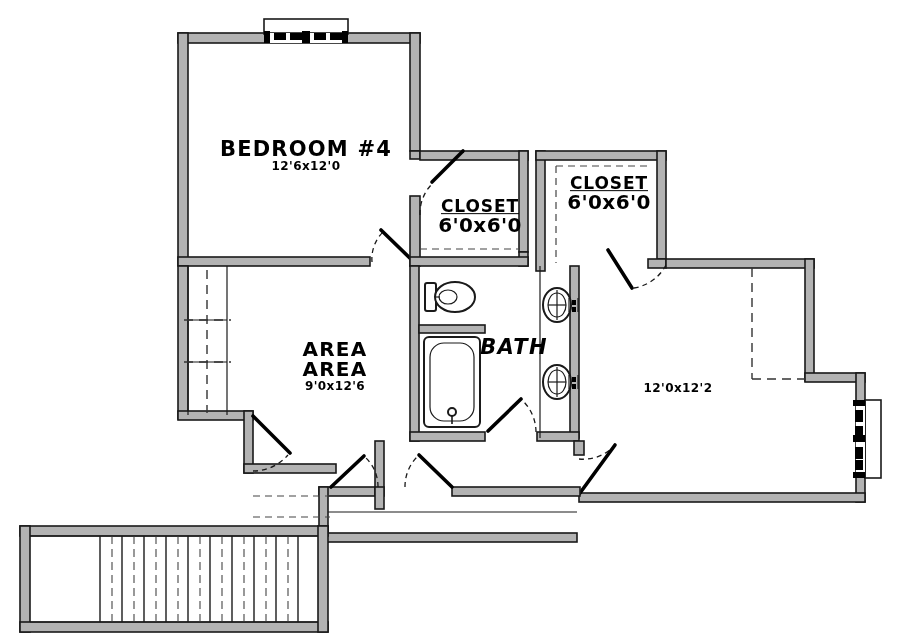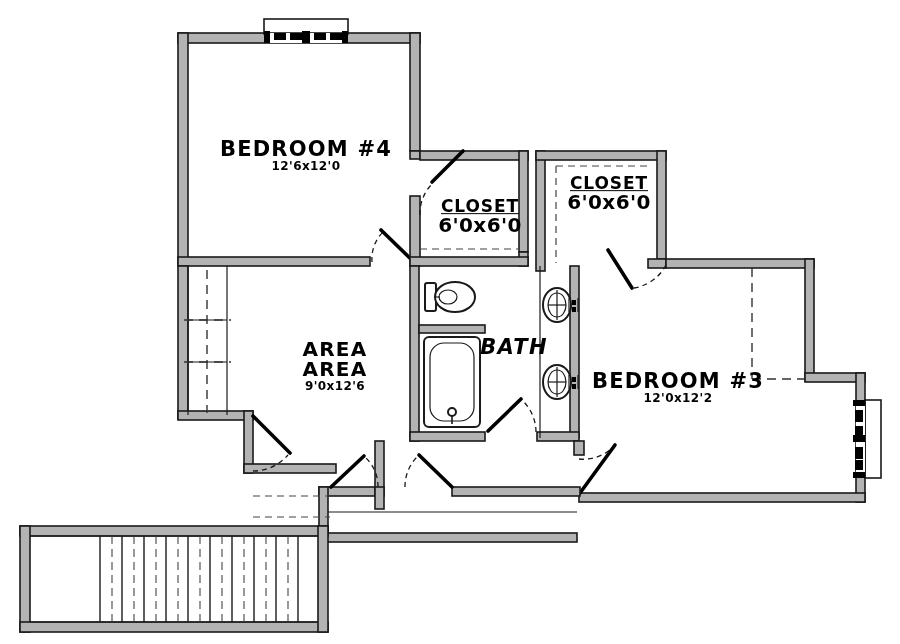--- a/index.html
+++ b/index.html
@@ -338,17 +338,16 @@
     <span class="rl-name">AREA</span>
     <span class="rl-name">AREA</span>
     <span class="rl-dim">9'0x12'6</span>
   </div>
 
   <div class="room-label solo" style="left:514px; top:348px;font-style:italic;">
     <span class="rl-name">BATH</span>
   </div>
 
   <div class="room-label" style="left:678px; top:388px;">
-    <span class="rl-name">BEDROOM  #3</span>
     <span class="rl-dim">12'0x12'2</span>
   </div>
 
 </div>
 
 </body></html>

